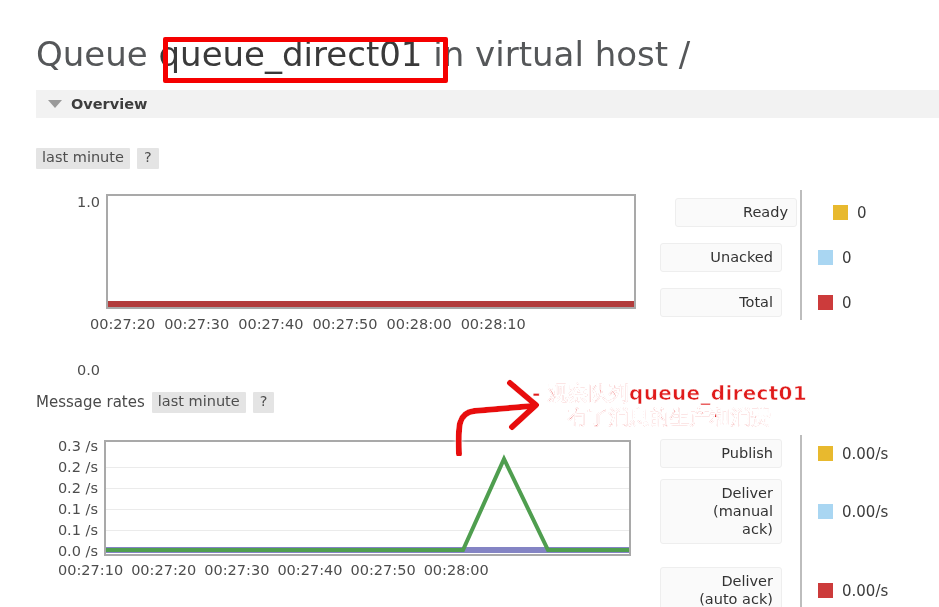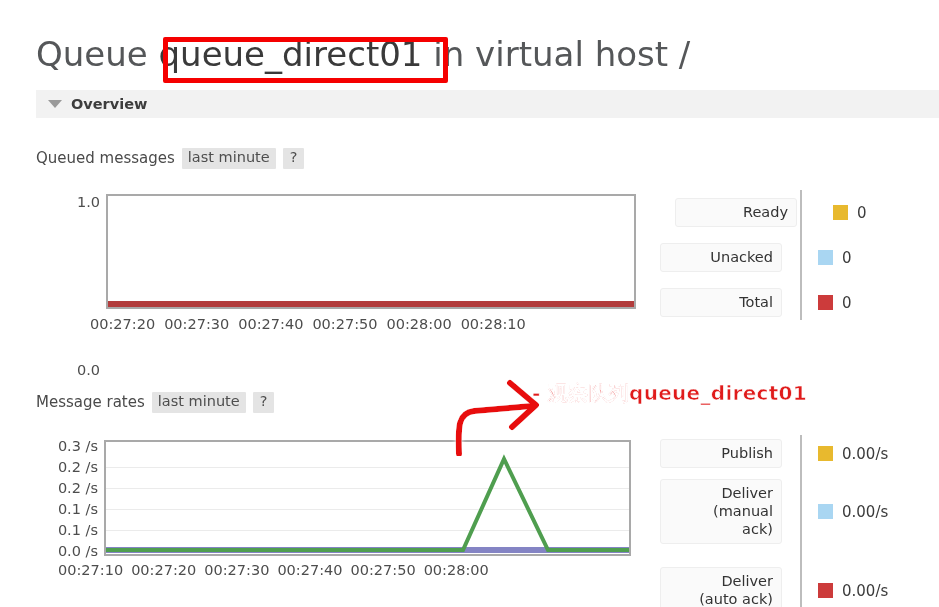--- a/index.html
+++ b/index.html
@@ -170,21 +170,20 @@
     <span>in virtual host /</span>
   </div>
   <div class="title-highlight-box"></div>
 
   <div class="section-bar">
     <span class="caret"></span>
     <span class="section-label">Overview</span>
   </div>
 
   <div class="chart-heading" style="left:36px; top:128px;">
-    <span>Queued messages</span>
     <span class="pill">last minute</span>
     <span class="pill help">?</span>
   </div>
 
   <div class="chart-wrap" style="left:36px; top:168px; width:610px; height:150px;">
 
     <div class="ytick" style="top:182px; width:64px; left:0;">0.0</div>
     <div class="ytick" style="top:14px;  width:64px; left:0;">1.0</div>
 
     <div class="plot" style="left:70px; top:6px; width:530px; height:115px;">
@@ -307,15 +306,16 @@
       </filter>
     </defs>
     <g filter="url(#wglow)" fill="none" stroke="#e81010" stroke-width="6" stroke-linecap="round" stroke-linejoin="round">
       <path d="M 21 76 C 20 48, 20 35, 36 33 L 94 28"></path>
       <path d="M 72 5 L 98 27 L 74 49"></path>
     </g>
   </svg>
 
   <div class="annot-text">
     <div>- 观察队列queue_direct01</div>
+    <div>有了消息的生产和消费</div>
   </div>
 
 </div>
 
 </body></html>

